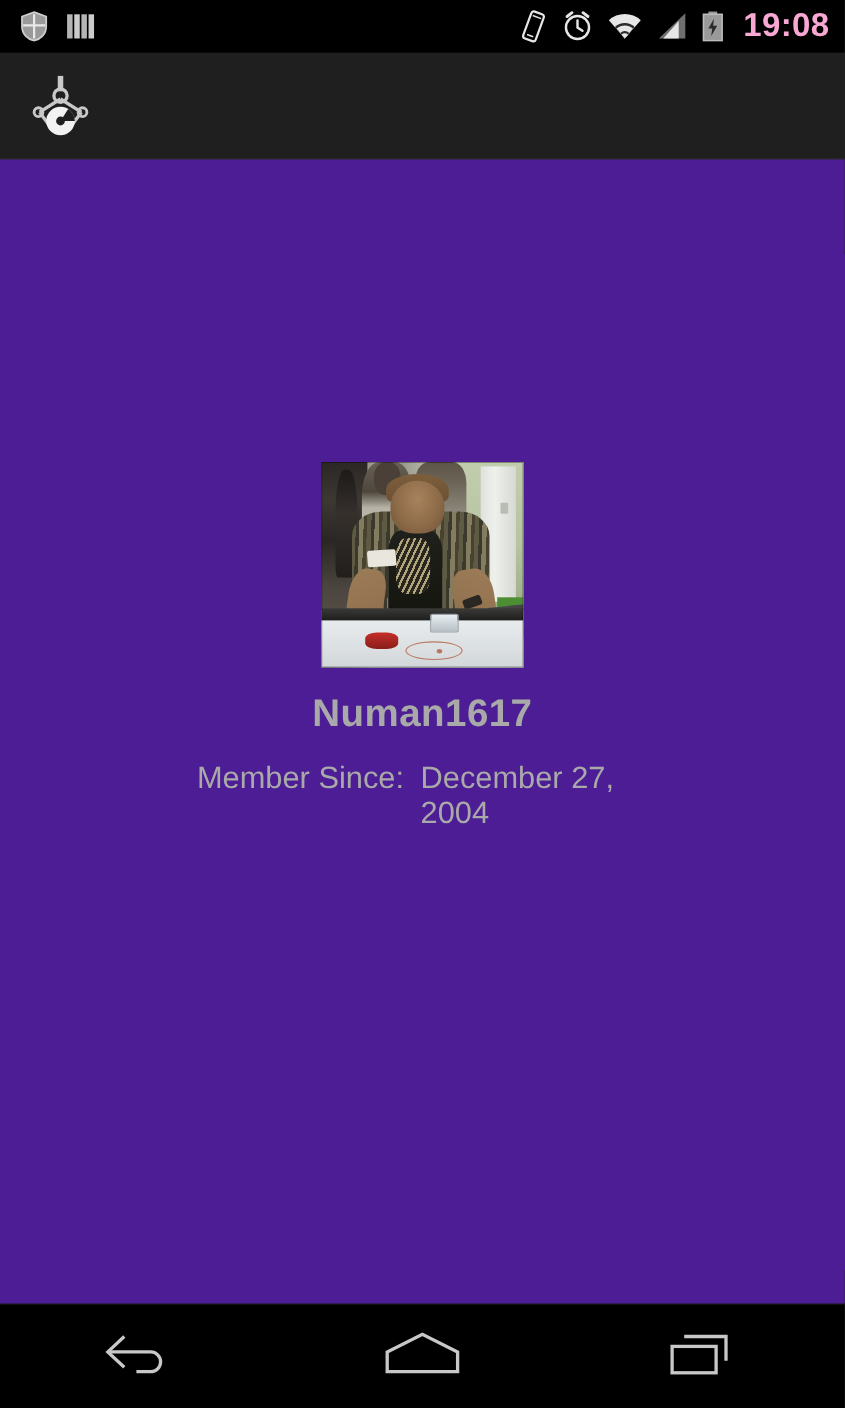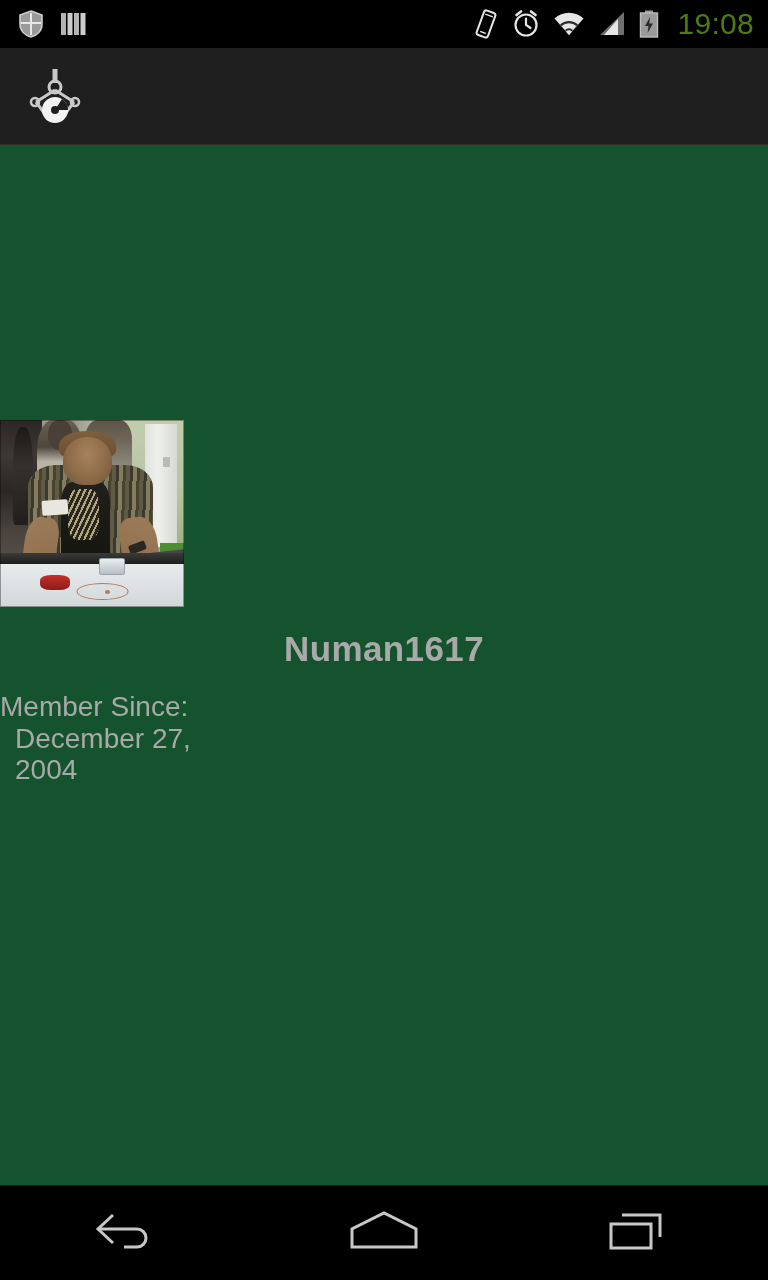--- a/index.html
+++ b/index.html
@@ -21,26 +21,26 @@
     height:48px; flex:0 0 48px;
     background:#000000;
     display:flex; align-items:center;
     padding:0 14px 0 18px;
     position:relative;
   }
   .status-left { display:flex; align-items:center; gap:16px; }
   .status-right { margin-left:auto; display:flex; align-items:center; gap:13px; }
   .sb-icon { display:flex; align-items:center; justify-content:center; }
   .status-clock {
-    color:#4d7c0f;
+    color:#f9a8d4;
     font-size:30px;
     letter-spacing:0.3px;
     line-height:1;
     margin-left:5px;
-    font-weight:400;
+    font-weight:700;
   }
 
   
   .action-bar {
     height:97px; flex:0 0 97px;
     background:#1f1f1f;
     display:flex; align-items:center;
     padding-left:24px;
     border-bottom:1px solid #2e2e2e;
     position:relative;
@@ -51,24 +51,25 @@
     font-size:31px;
     font-weight:400;
     margin-left:16px;
     letter-spacing:0.2px;
     white-space:nowrap;
   }
 
   
   .content {
     flex:1 1 auto;
-    background:#14532d;
+    background:#4c1d95;
     position:relative;
     display:flex;
     flex-direction:column;
+    align-items:center;
   }
 
   .avatar {
     width:184px; height:187px;
     margin-top:275px;
     position:relative;
     overflow:hidden;
     background:#6b6a5e;
     flex:0 0 auto;
   }
@@ -221,21 +222,20 @@
   }
 
   .member-row {
     margin-top:22px;
     width:410px;
     display:flex;
     align-items:flex-start;
     color:#a9a9a9;
     font-size:28px;
     line-height:1.13;
-    flex-direction:column;
   }
   .member-label { flex:0 0 auto; white-space:nowrap; }
   .member-value { margin-left:15px; max-width:190px; }
 
   .button-row {
     margin-top:32px;
     width:400px;
     display:flex;
     justify-content:space-between;
   }

